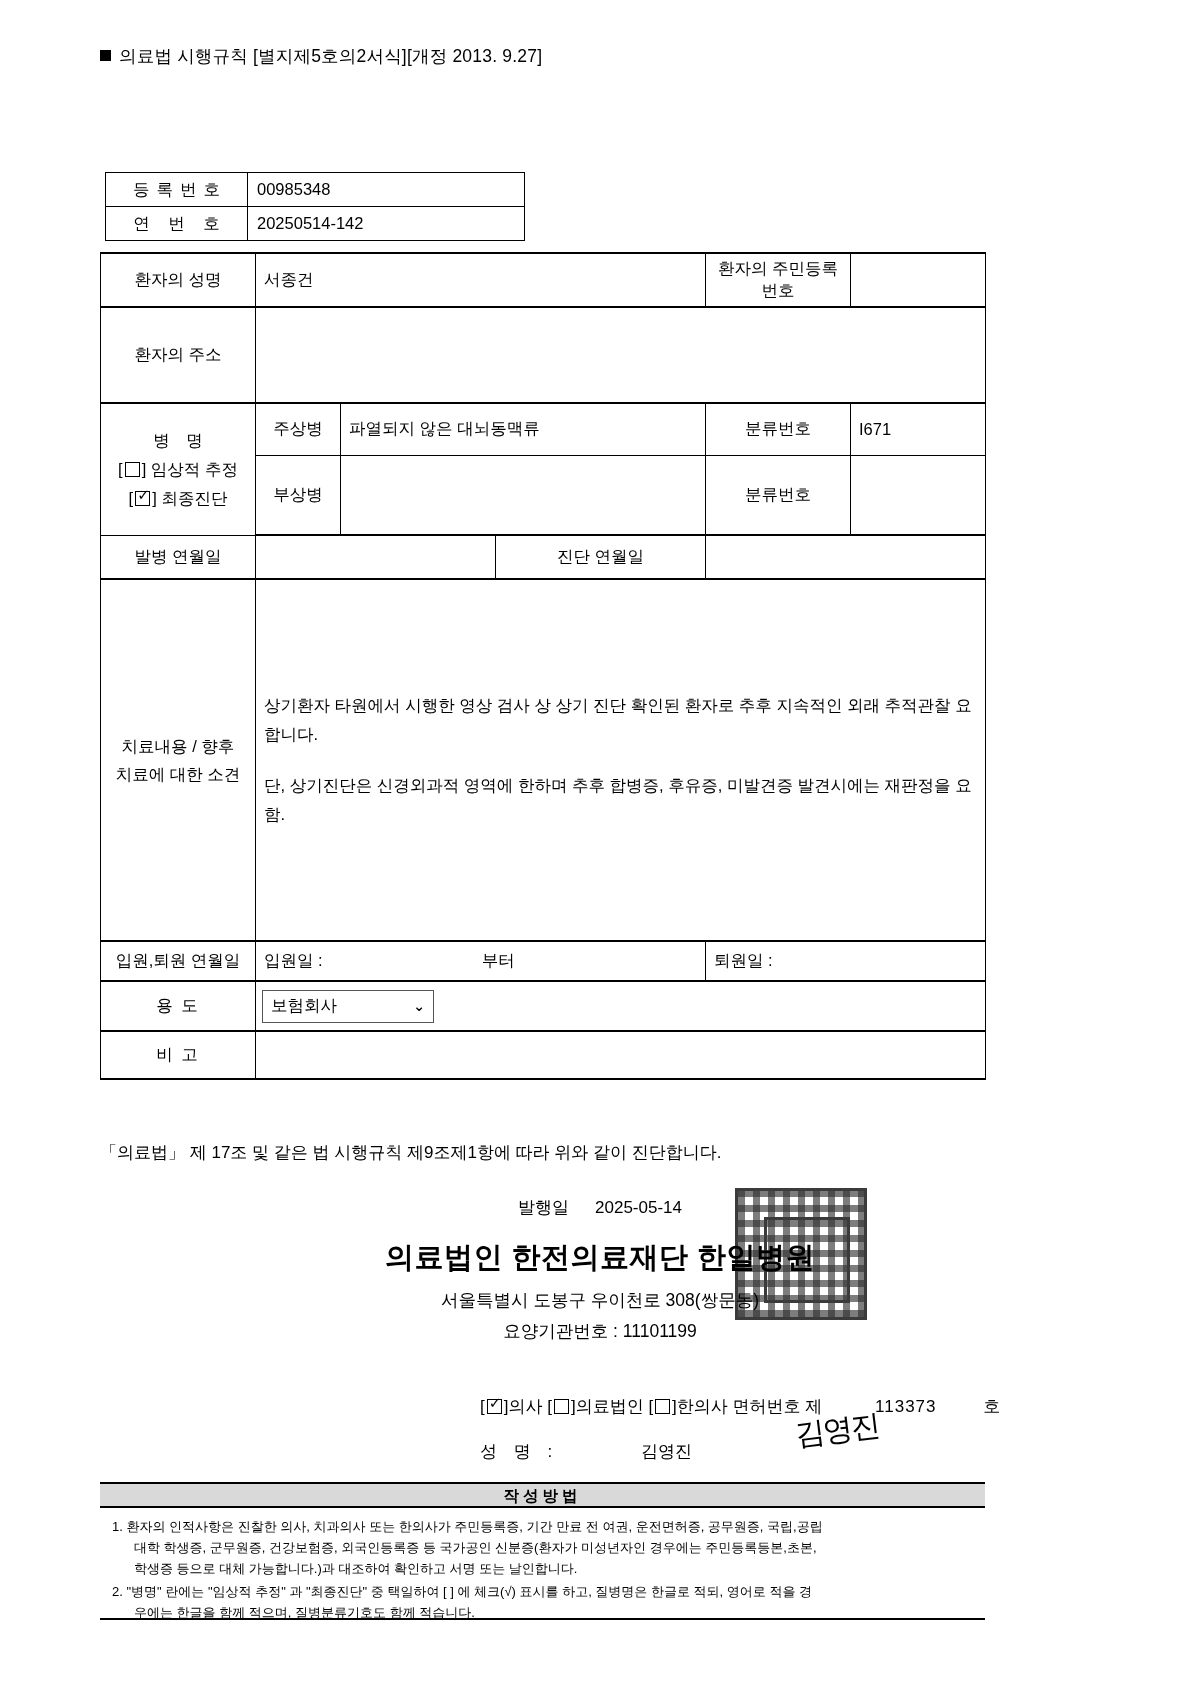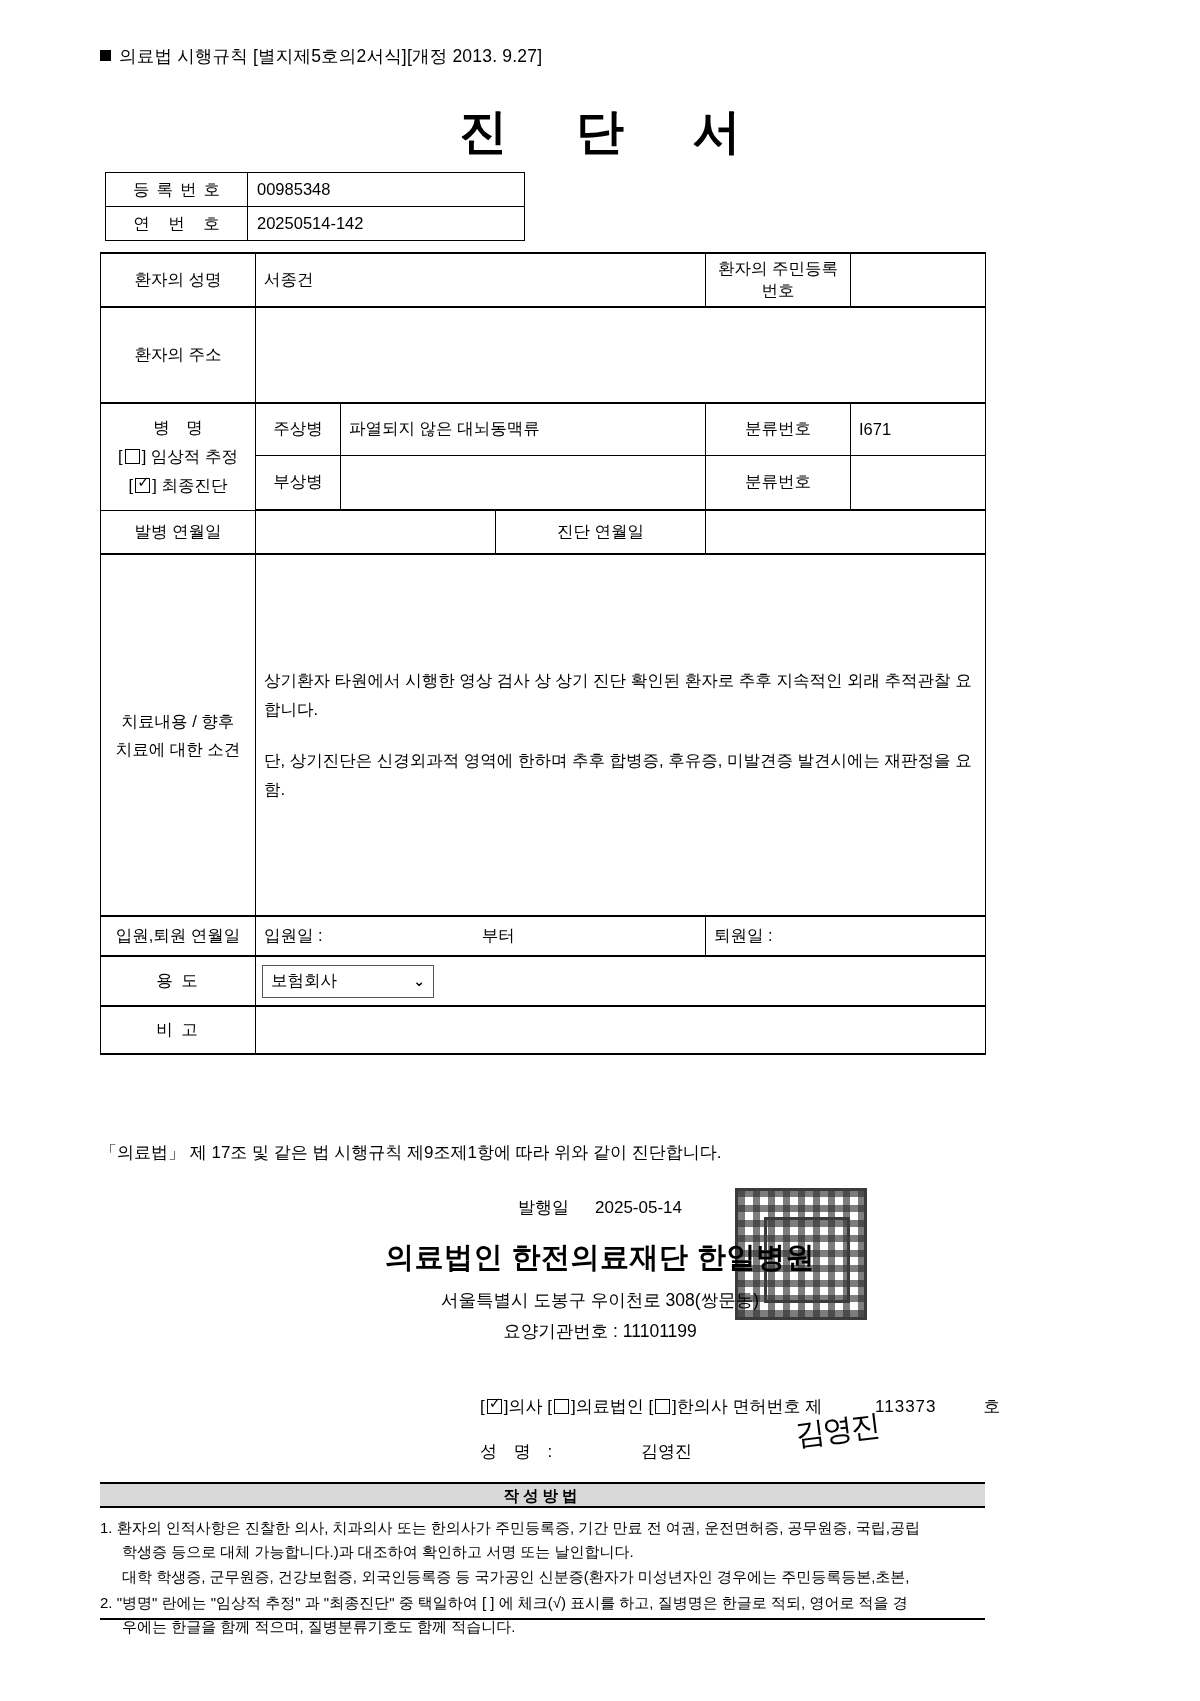--- a/index.html
+++ b/index.html
@@ -257,24 +257,24 @@
     border-top: 2.2px solid #000;
     border-bottom: 2.2px solid #000;
     text-align: center;
     font-size: 15.5px;
     font-weight: bold;
     line-height: 24px;
     letter-spacing: 4px;
   }
   .instr-body {
     position: absolute;
-    left: 100px;
+    left: 112px;
     top: 1516px;
     width: 890px;
-    font-size: 15px;
+    font-size: 13px;
     line-height: 1.62;
   }
   .instr-body .item { margin-bottom: 2px; }
   .instr-body .cont { padding-left: 22px; }
   .bottom-rule {
     position: absolute;
     left: 100px;
     top: 1618px;
     width: 885px;
     border-top: 2.2px solid #000;
@@ -282,21 +282,20 @@
 </style>
 </head>
 <body>
 
 <div class="page">
 
   <div class="form-ref">
     <span class="sq"></span><span>의료법 시행규칙 [별지제5호의2서식][개정 2013. 9.27]</span>
   </div>
 
-  <div class="doc-title">진 단 서</div>
 
   <table class="top-table">
     <tbody>
         <tr>
       <td class="lbl">등록번호</td>
       <td class="val">00985348</td>
     </tr>
     <tr>
       <td class="lbl">연 번 호</td>
       <td class="val">20250514-142</td>
@@ -337,21 +336,21 @@
         <div>[<span class="cb checked"></span>]
           <span>최종진단</span>
         </div>
       </td>
       <td class="hdr">주상병</td>
       <td colspan="2">파열되지 않은 대뇌동맥류</td>
       <td class="hdr">분류번호</td>
       <td colspan="2">I671</td>
     </tr>
 
-    <tr style="height:55px">
+    <tr style="height:80px">
       <td class="hdr thick-bottom">부상병</td>
       <td class="thick-bottom" colspan="2"></td>
       <td class="hdr thick-bottom">분류번호</td>
       <td class="thick-bottom" colspan="2"></td>
     </tr>
 
     <tr style="height:44px">
       <td class="hdr thick-bottom">발병 연월일</td>
       <td class="thick-bottom" colspan="2"></td>
       <td class="hdr thick-bottom">진단 연월일</td>
@@ -425,22 +424,22 @@
     <span class="sig-lbl">성 명 :</span>
     <span class="sig-name">김영진</span>
   </div>
   <div class="signature">김영진</div>
 
   <div class="instr-head">작성방법</div>
   <div class="instr-body">
     <div class="item">
       <span>1.</span>
       <span>환자의 인적사항은 진찰한 의사, 치과의사 또는 한의사가 주민등록증, 기간 만료 전 여권, 운전면허증, 공무원증, 국립,공립</span>
+      <div class="cont">대학 학생증, 군무원증, 건강보험증, 외국인등록증 등 국가공인 신분증(환자가 미성년자인 경우에는 주민등록등본,초본,</div>
       <div class="cont">학생증 등으로 대체 가능합니다.)과 대조하여 확인하고 서명 또는 날인합니다.</div>
-      <div class="cont">대학 학생증, 군무원증, 건강보험증, 외국인등록증 등 국가공인 신분증(환자가 미성년자인 경우에는 주민등록등본,초본,</div>
     </div>
     <div class="item">
       <span>2.</span>
       <span>"병명" 란에는 "임상적 추정" 과 "최종진단" 중 택일하여 [ ] 에 체크(√) 표시를 하고, 질병명은 한글로 적되, 영어로 적을 경</span>
       <div class="cont">우에는 한글을 함께 적으며, 질병분류기호도 함께 적습니다.</div>
     </div>
   </div>
   <div class="bottom-rule"></div>
 
 </div>

